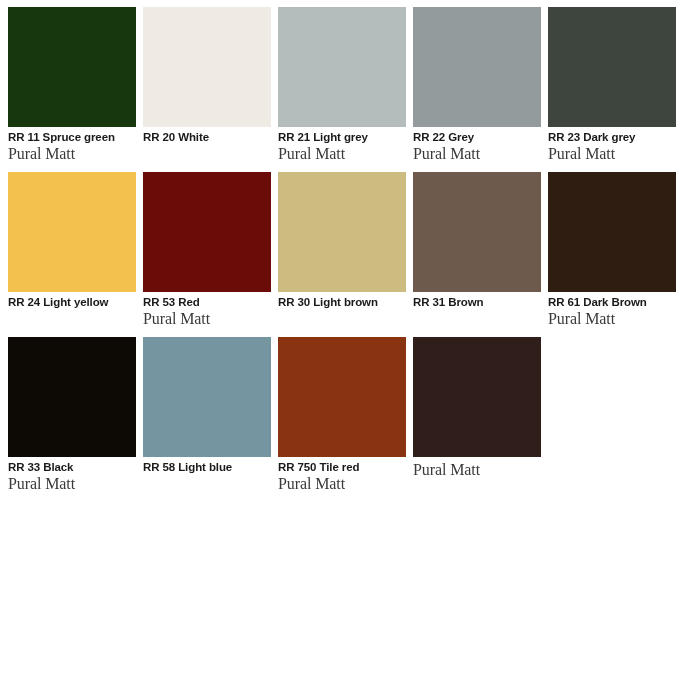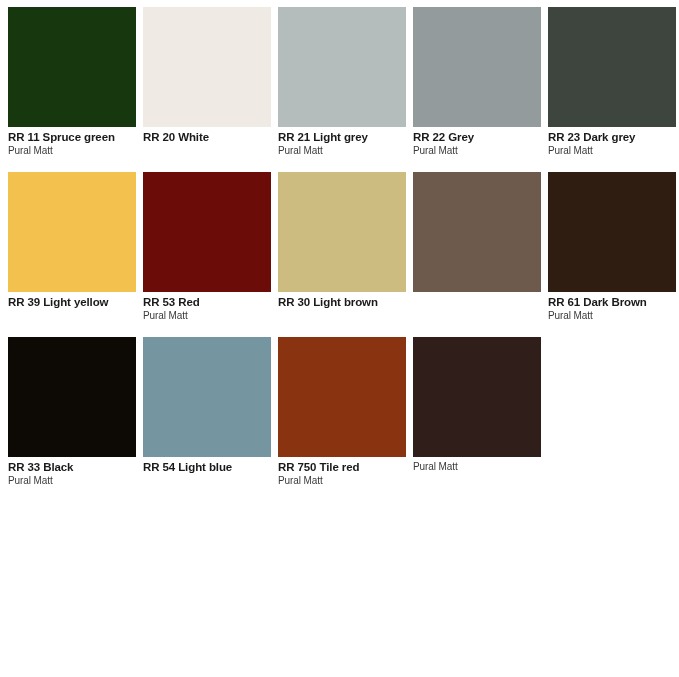--- a/index.html
+++ b/index.html
@@ -38,25 +38,26 @@
     line-height: 1.18;
   }
   .swatch-name {
     font-size: 11.5px;
     font-weight: bold;
     color: #1a1a1a;
     letter-spacing: -0.1px;
     display: block;
   }
   .swatch-finish {
-    font-size: 10px;
+    font-size: 16px;
     font-weight: normal;
     color: #3a3a3a;
     letter-spacing: -0.1px;
     display: block;
+    font-family: Liberation Serif, serif;
   }
   .swatch-finish:empty { display: none; }
 </style>
 </head>
 <body>
 
 <div id="swatch-grid">
     <div class="swatch-cell">
       <div class="swatch-chip" style="background-color: rgb(23, 56, 15);"></div>
       <div class="swatch-labels">
@@ -87,57 +88,60 @@
     <div class="swatch-cell">
       <div class="swatch-chip" style="background-color: rgb(62, 68, 62);"></div>
       <div class="swatch-labels">
         <span class="swatch-name">RR 23 Dark grey</span>
         <span class="swatch-finish">Pural Matt</span>
       </div>
     </div>
     <div class="swatch-cell">
       <div class="swatch-chip" style="background-color: rgb(242, 193, 78);"></div>
       <div class="swatch-labels">
-        <span class="swatch-name">RR 39 Light yellow</span>
+        <span class="swatch-name">RR 24 Light yellow</span>
       </div>
     </div>
     <div class="swatch-cell">
       <div class="swatch-chip" style="background-color: rgb(107, 12, 8);"></div>
       <div class="swatch-labels">
         <span class="swatch-name">RR 53 Red</span>
         <span class="swatch-finish">Pural Matt</span>
       </div>
     </div>
     <div class="swatch-cell">
       <div class="swatch-chip" style="background-color: rgb(204, 188, 128);"></div>
       <div class="swatch-labels">
         <span class="swatch-name">RR 30 Light brown</span>
       </div>
     </div>
     <div class="swatch-cell">
       <div class="swatch-chip" style="background-color: rgb(109, 90, 77);"></div>
+      <div class="swatch-labels">
+        <span class="swatch-name">RR 31 Brown</span>
+      </div>
     </div>
     <div class="swatch-cell">
       <div class="swatch-chip" style="background-color: rgb(46, 29, 16);"></div>
       <div class="swatch-labels">
         <span class="swatch-name">RR 61 Dark Brown</span>
         <span class="swatch-finish">Pural Matt</span>
       </div>
     </div>
     <div class="swatch-cell">
       <div class="swatch-chip" style="background-color: rgb(13, 10, 6);"></div>
       <div class="swatch-labels">
         <span class="swatch-name">RR 33 Black</span>
         <span class="swatch-finish">Pural Matt</span>
       </div>
     </div>
     <div class="swatch-cell">
       <div class="swatch-chip" style="background-color: rgb(117, 149, 160);"></div>
       <div class="swatch-labels">
-        <span class="swatch-name">RR 54 Light blue</span>
+        <span class="swatch-name">RR 58 Light blue</span>
       </div>
     </div>
     <div class="swatch-cell">
       <div class="swatch-chip" style="background-color: rgb(138, 51, 16);"></div>
       <div class="swatch-labels">
         <span class="swatch-name">RR 750 Tile red</span>
         <span class="swatch-finish">Pural Matt</span>
       </div>
     </div>
     <div class="swatch-cell">

